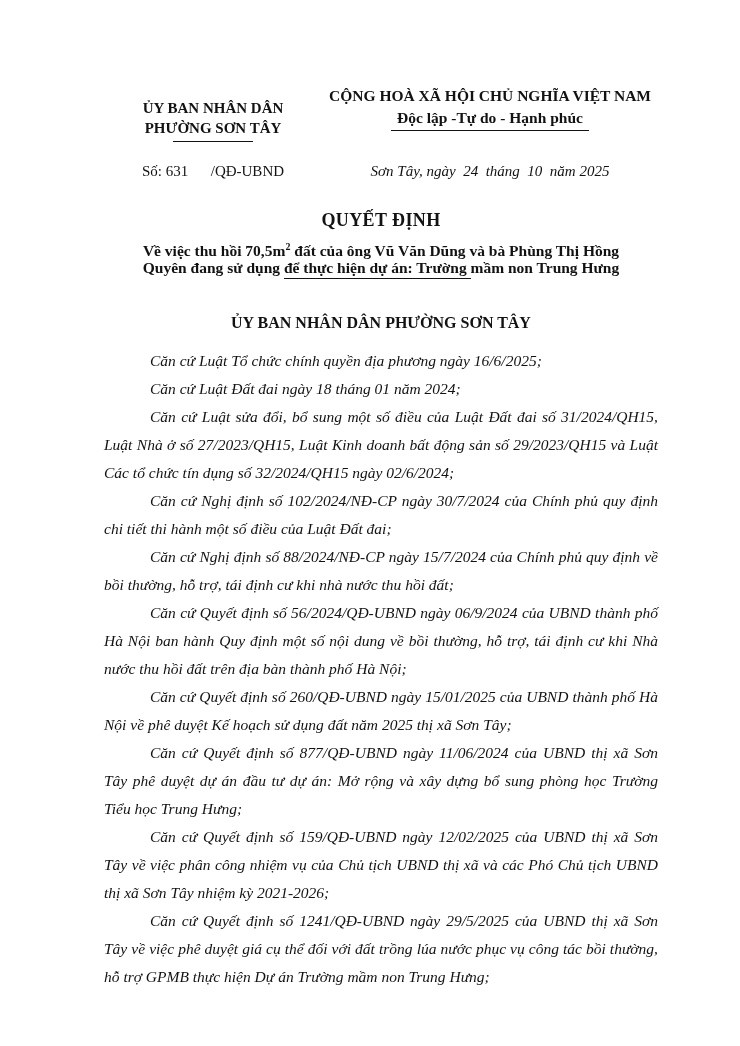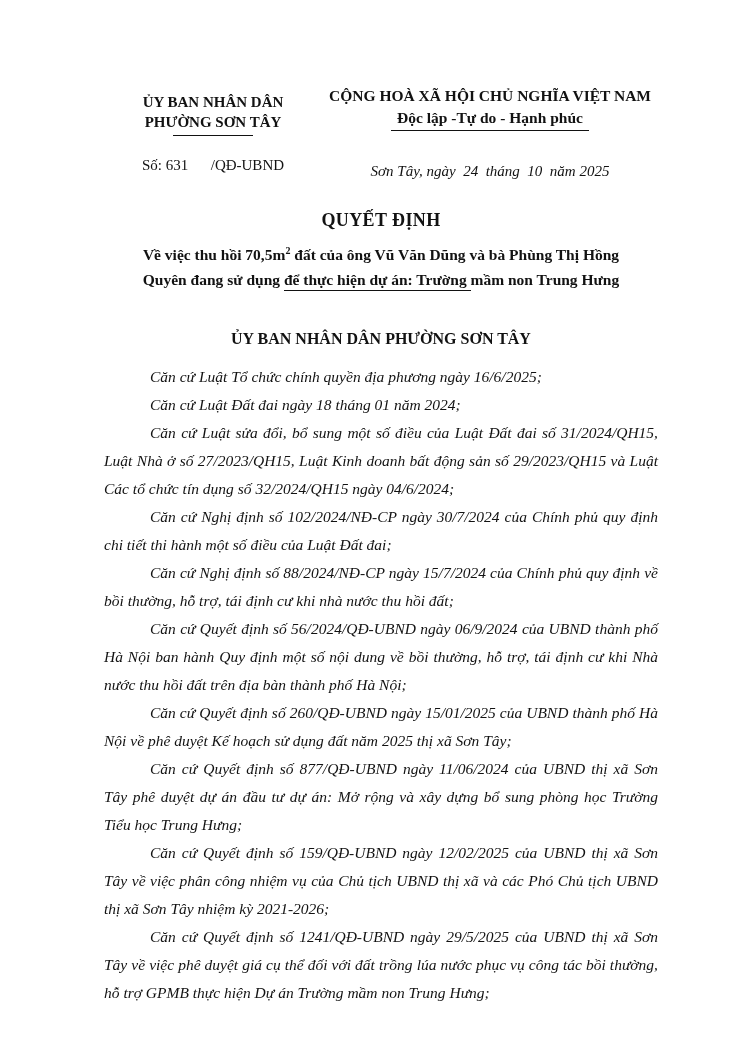--- a/index.html
+++ b/index.html
@@ -11,21 +11,21 @@
     margin: 0 auto;
     background: #ffffff;
     color: #121212;
     font-family: "Liberation Serif", "DejaVu Serif", serif;
     box-sizing: border-box;
     padding: 86px 82px 30px 104px;
     overflow: hidden;
   }
 
   
-  .header { display: flex; align-items: center; }
+  .header { display: flex; align-items: flex-end; }
   .header-left { width: 218px; text-align: center; flex: 0 0 auto; }
   .header-right { flex: 1 1 auto; text-align: center; }
 
   .org-line1, .org-line2 {
     font-weight: bold;
     font-size: 15px;
     line-height: 20px;
     white-space: nowrap;
   }
   .org-rule {
@@ -68,21 +68,21 @@
   .title-block { text-align: center; margin-top: 30px; }
   .decision-title {
     font-size: 18px;
     font-weight: bold;
     margin: 0;
     letter-spacing: 0.4px;
   }
   .subject {
     font-weight: bold;
     font-size: 15.5px;
-    line-height: 25px;
+    line-height: 17px;
     margin-top: 7px;
     white-space: pre-wrap;
   }
   .subject sup { font-size: 10px; }
   .subject .part-underlined {
     border-bottom: 1.3px solid #121212;
     padding-bottom: 2px;
   }
   .authority {
     font-weight: bold;
@@ -125,21 +125,21 @@
 
   <div class="title-block">
     <div class="decision-title">QUYẾT ĐỊNH</div>
     <div class="subject"><span>Về việc thu hồi 70,5m</span><sup>2</sup><span> đất của ông Vũ Văn Dũng và bà Phùng Thị Hồng</span><br><span>Quyên đang sử dụng </span><span class="part-underlined">để thực hiện dự án: Trường </span><span>mầm non Trung Hưng</span></div>
     <div class="authority">ỦY BAN NHÂN DÂN PHƯỜNG SƠN TÂY</div>
   </div>
 
   <div class="body-block">
     <p>Căn cứ Luật Tổ chức chính quyền địa phương ngày 16/6/2025;</p>
     <p>Căn cứ Luật Đất đai ngày 18 tháng 01 năm 2024;</p>
-    <p>Căn cứ Luật sửa đổi, bổ sung một số điều của Luật Đất đai số 31/2024/QH15, Luật Nhà ở số 27/2023/QH15, Luật Kinh doanh bất động sản số 29/2023/QH15 và Luật Các tổ chức tín dụng số 32/2024/QH15 ngày 04/6/2024;</p>
+    <p>Căn cứ Luật sửa đổi, bổ sung một số điều của Luật Đất đai số 31/2024/QH15, Luật Nhà ở số 27/2023/QH15, Luật Kinh doanh bất động sản số 29/2023/QH15 và Luật Các tổ chức tín dụng số 32/2024/QH15 ngày 02/6/2024;</p>
     <p>Căn cứ Nghị định số 102/2024/NĐ-CP ngày 30/7/2024 của Chính phủ quy định chi tiết thi hành một số điều của Luật Đất đai;</p>
     <p>Căn cứ Nghị định số 88/2024/NĐ-CP ngày 15/7/2024 của Chính phủ quy định về bồi thường, hỗ trợ, tái định cư khi nhà nước thu hồi đất;</p>
     <p>Căn cứ Quyết định số 56/2024/QĐ-UBND ngày 06/9/2024 của UBND thành phố Hà Nội ban hành Quy định một số nội dung về bồi thường, hỗ trợ, tái định cư khi Nhà nước thu hồi đất trên địa bàn thành phố Hà Nội;</p>
     <p>Căn cứ Quyết định số 260/QĐ-UBND ngày 15/01/2025 của UBND thành phố Hà Nội về phê duyệt Kế hoạch sử dụng đất năm 2025 thị xã Sơn Tây;</p>
     <p>Căn cứ Quyết định số 877/QĐ-UBND ngày 11/06/2024 của UBND thị xã Sơn Tây phê duyệt dự án đầu tư dự án: Mở rộng và xây dựng bổ sung phòng học Trường Tiểu học Trung Hưng;</p>
     <p>Căn cứ Quyết định số 159/QĐ-UBND ngày 12/02/2025 của UBND thị xã Sơn Tây về việc phân công nhiệm vụ của Chủ tịch UBND thị xã và các Phó Chủ tịch UBND thị xã Sơn Tây nhiệm kỳ 2021-2026;</p>
     <p>Căn cứ Quyết định số 1241/QĐ-UBND ngày 29/5/2025 của UBND thị xã Sơn Tây về việc phê duyệt giá cụ thể đối với đất trồng lúa nước phục vụ công tác bồi thường, hỗ trợ GPMB thực hiện Dự án Trường mầm non Trung Hưng;</p>
   </div>
 
 </div>

